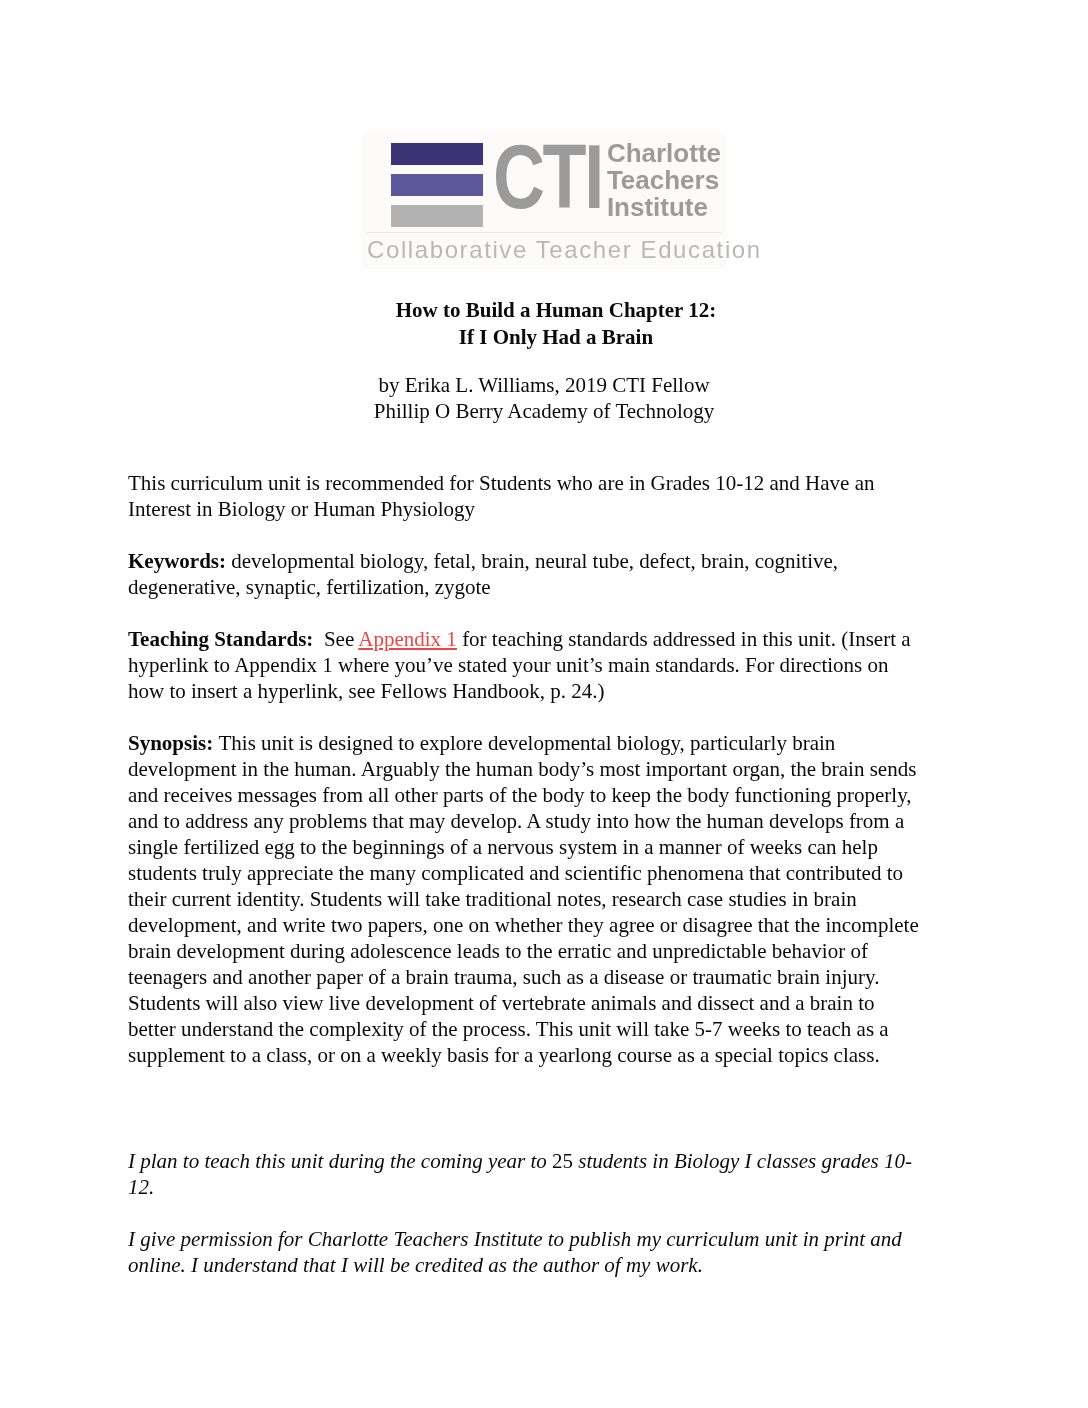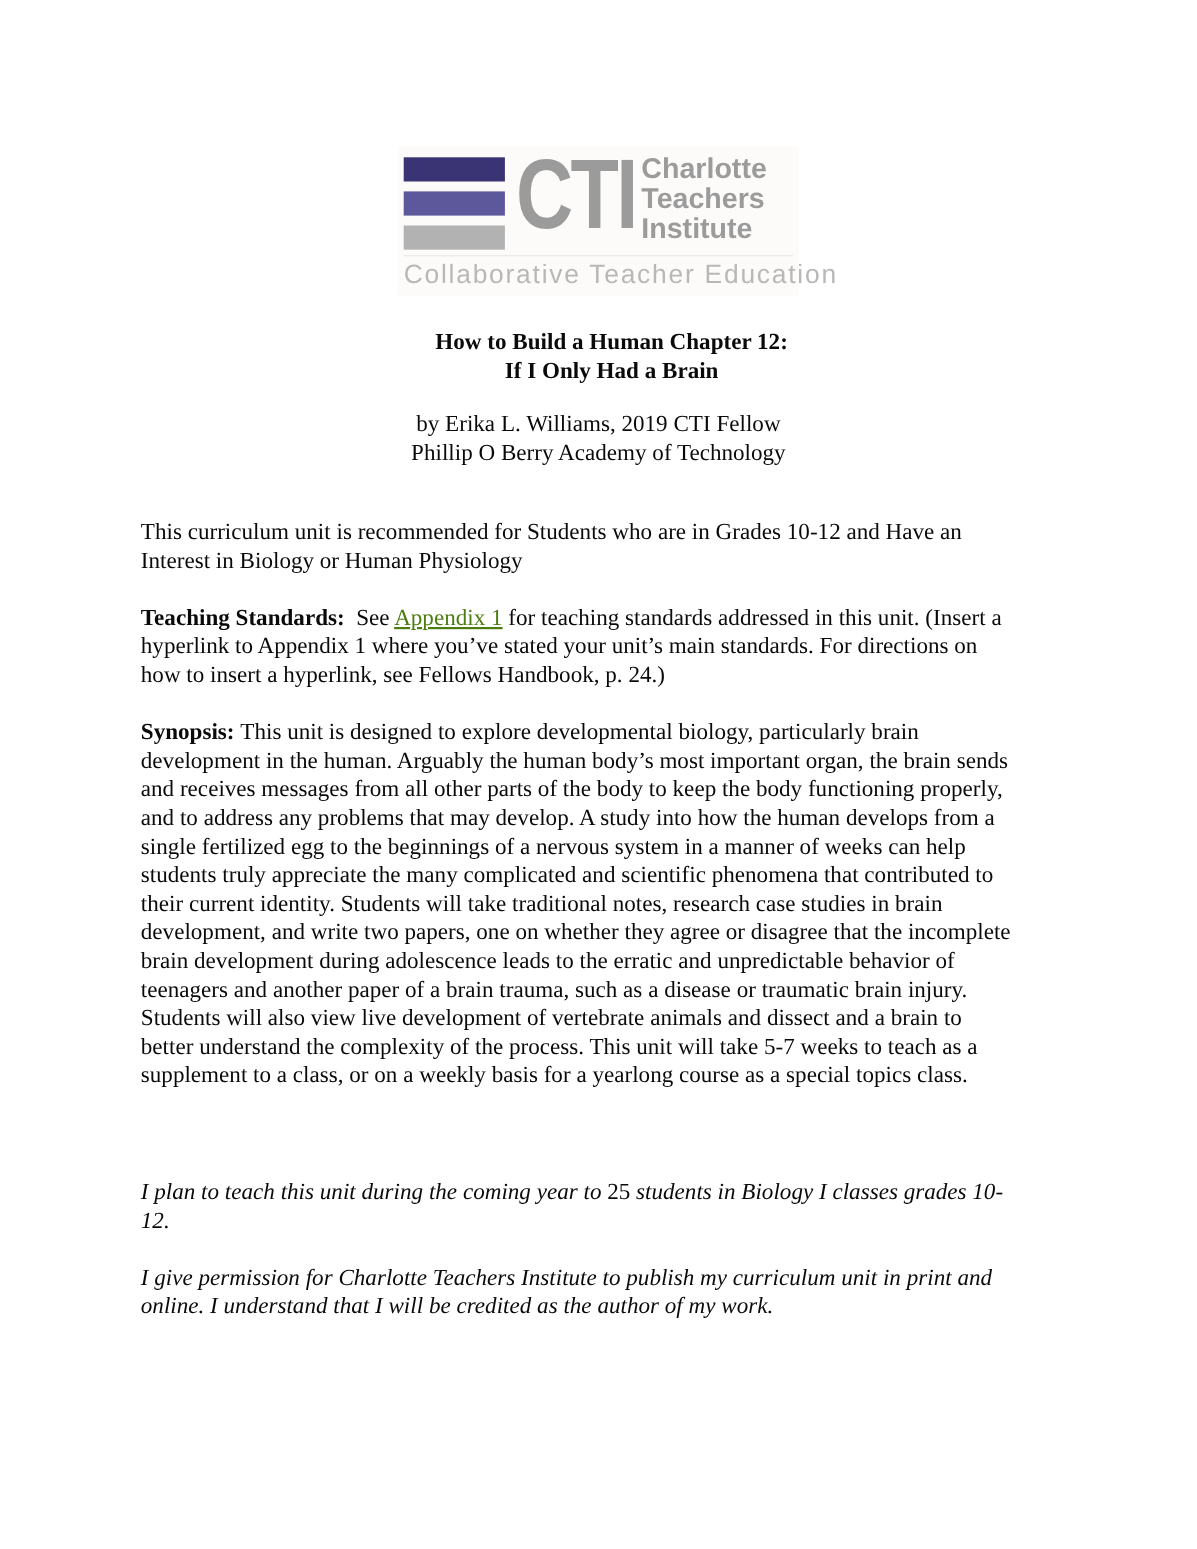--- a/index.html
+++ b/index.html
@@ -12,21 +12,21 @@
     color: #0a0a0a;
   }
 
   
   .logo {
     width: 364px;
     margin: 133px auto 0 auto;
     background: #fcfbf9;
     padding: 5px 5px 6px 5px;
   }
-  .logo-top { display: flex; align-items: flex-start; }
+  .logo-top { display: flex; align-items: flex-start; justify-content: flex-end; }
   .bars { width: 92px; margin: 5px 10px 0 0; flex: none; }
   .bar { height: 22px; margin-bottom: 9px; }
   .bar:last-child { margin-bottom: 0; }
   .cti {
     font-family: "Liberation Sans", sans-serif;
     font-weight: bold;
     font-size: 90px; line-height: 78px;
     letter-spacing: -3px;
     transform: scaleX(0.80); transform-origin: left top;
     flex: none;
@@ -88,22 +88,23 @@
   <div class="byline-block">
     <div>by Erika L. Williams, 2019 CTI Fellow</div>
     <div>Phillip O Berry Academy of Technology</div>
   </div>
 </div>
 
 <div class="content">
 
   <p>This curriculum unit is recommended for Students who are in Grades 10-12 and Have an Interest in Biology or Human Physiology</p>
 
+  <p><b>Keywords: </b><span>developmental biology, fetal, brain, neural tube, defect, brain, cognitive, degenerative, synaptic, fertilization, zygote</span></p>
 
-  <p><b>Teaching Standards: </b><span>&nbsp;See </span><a class="doc-link" style="color: #4d7c0f;">Appendix 1</a><span> for teaching standards addressed in this unit. (Insert a hyperlink to Appendix 1 where you’ve stated your unit’s main standards. For directions on how to insert a hyperlink, see Fellows Handbook, p. 24.)</span></p>
+  <p><b>Teaching Standards: </b><span>&nbsp;See </span><a class="doc-link" style="color: #ef4444;">Appendix 1</a><span> for teaching standards addressed in this unit. (Insert a hyperlink to Appendix 1 where you’ve stated your unit’s main standards. For directions on how to insert a hyperlink, see Fellows Handbook, p. 24.)</span></p>
 
   <p><b>Synopsis: </b><span>This unit is designed to explore developmental biology, particularly brain development in the human. Arguably the human body’s most important organ, the brain sends and receives messages from all other parts of the body to keep the body functioning properly, and to address any problems that may develop. A study into how the human develops from a single fertilized egg to the beginnings of a nervous system in a manner of weeks can help students truly appreciate the many complicated and scientific phenomena that contributed to their current identity. Students will take traditional notes, research case studies in brain development, and write two papers, one on whether they agree or disagree that the incomplete brain development during adolescence leads to the erratic and unpredictable behavior of teenagers and another paper of a brain trauma, such as a disease or traumatic brain injury. Students will also view live development of vertebrate animals and dissect and a brain to better understand the complexity of the process. This unit will take 5-7 weeks to teach as a supplement to a class, or on a weekly basis for a yearlong course as a special topics class.</span></p>
 
   <div class="notes">
     <p><span>I plan to teach this unit during the coming year to </span><span class="upright">25</span><span> students in Biology I classes grades 10-12.</span></p>
 
     <p>I give permission for Charlotte Teachers Institute to publish my curriculum unit in print and online. I understand that I will be credited as the author of my work.</p>
   </div>
 
 </div>

